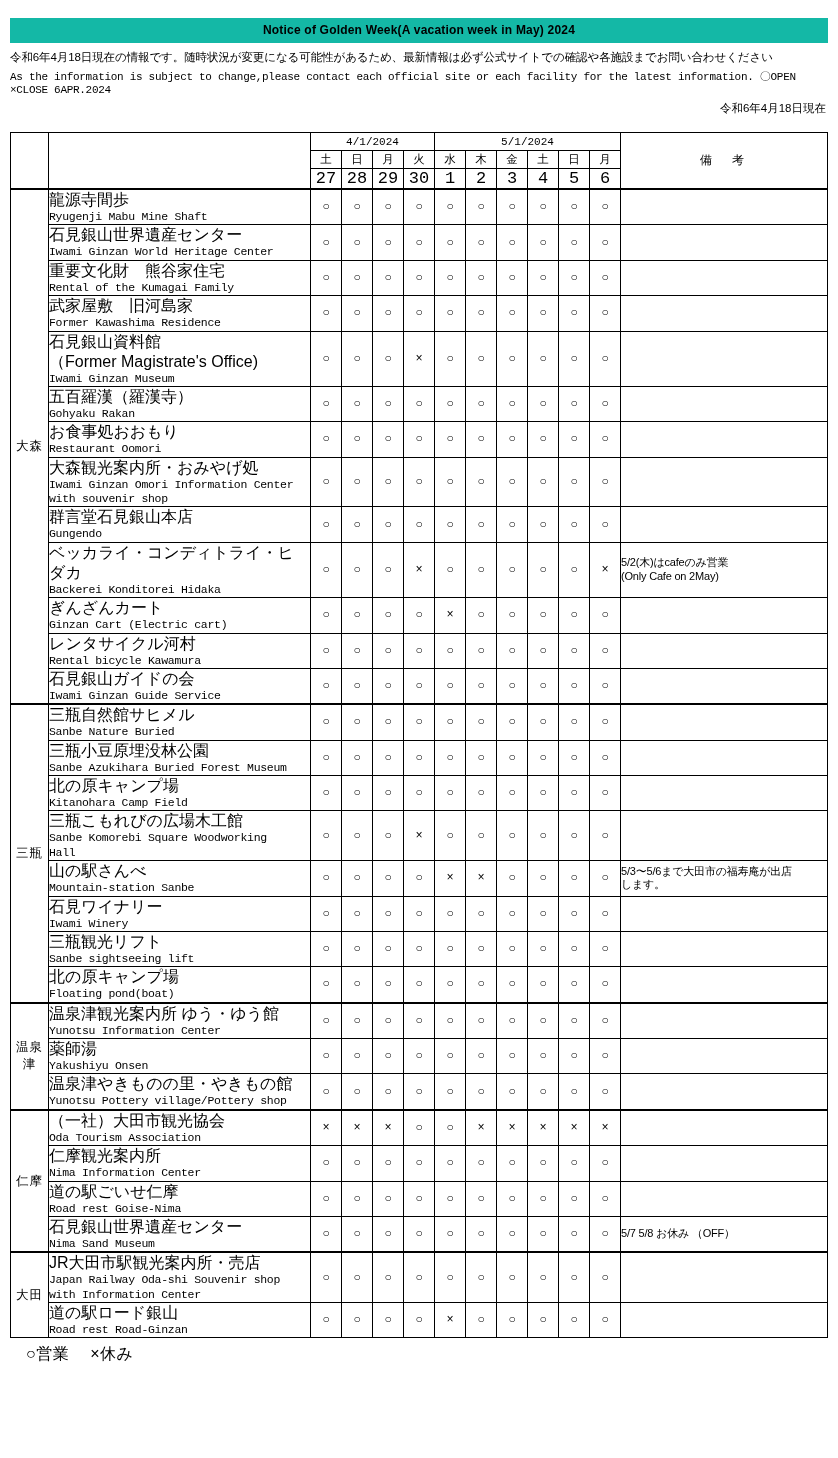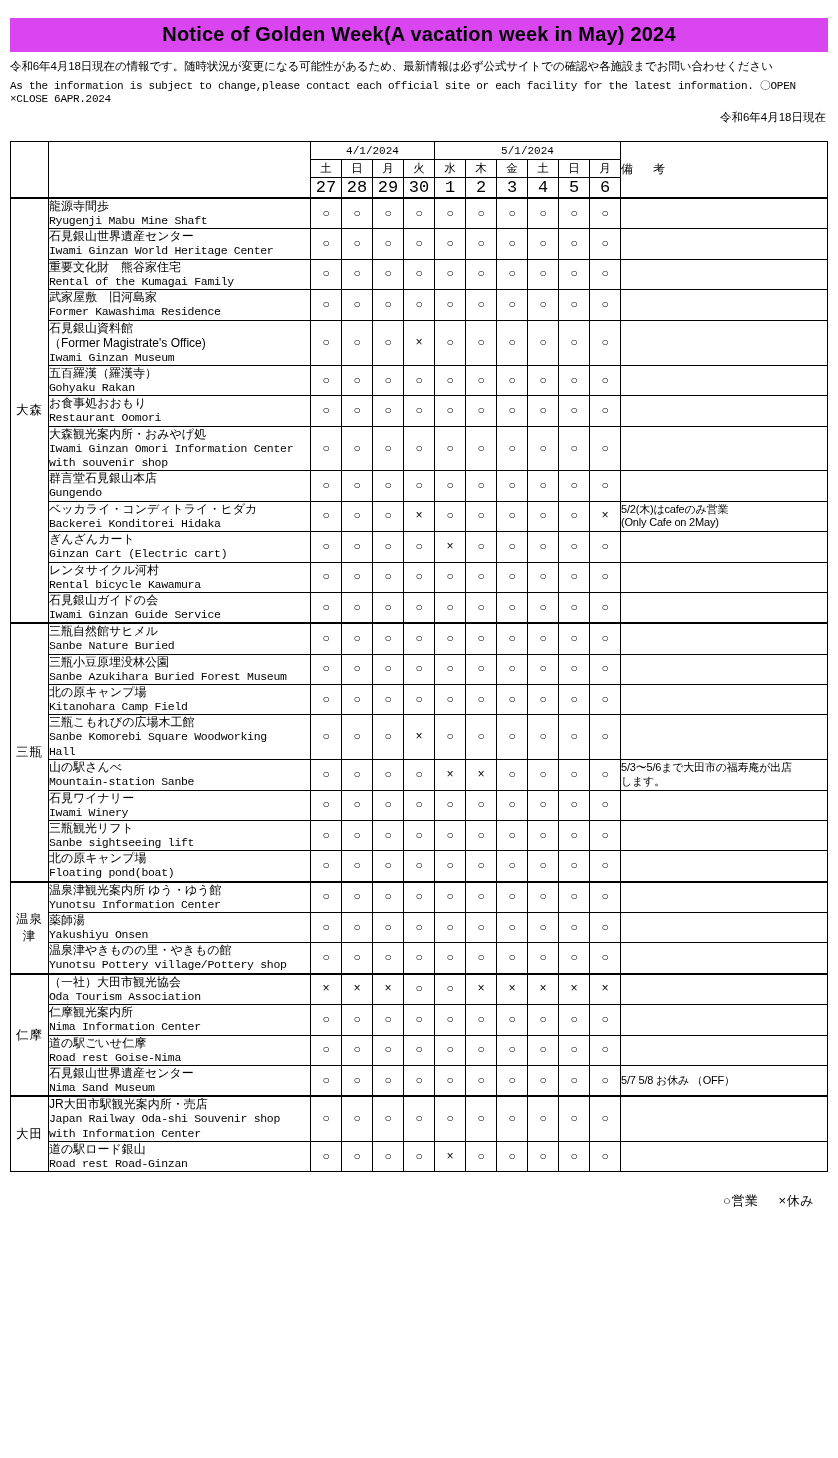--- a/index.html
+++ b/index.html
@@ -19,23 +19,23 @@
     padding: 18px 10px 6px 10px;
   }
   .title-jp {
     text-align: center;
     font-size: 17px;
     font-weight: bold;
     letter-spacing: 0.5px;
     margin-bottom: 10px;
   }
   .title-en-band {
-    background: #d946ef;
+    background: #14b8a6;
     text-align: center;
-    font-size: 20px;
+    font-size: 12px;
     font-weight: bold;
     padding: 5px 0 6px 0;
     letter-spacing: 0.2px;
   }
   .note-line1 {
     font-size: 11.5px;
     margin-top: 7px;
     letter-spacing: -0.1px;
   }
   .note-line2 {
@@ -83,41 +83,42 @@
     font-size: 11.5px;
     height: 17px;
   }
   .daycell {
     text-align: center;
     font-size: 17px;
     font-family: "Liberation Mono", monospace;
     height: 16px;
   }
   .remark-hdr {
+    text-align: center;
     font-size: 12px;
     letter-spacing: 4px;
   }
 
   .area-cell {
     text-align: center;
     font-size: 12.5px;
     letter-spacing: 1px;
     border-top: 2px solid #000;
     border-bottom: 2px solid #000;
   }
   tr.group-start > td {
     border-top: 2px solid #000;
   }
 
   .fac {
     padding: 3px 2px 3px 6px;
     line-height: 1.25;
   }
   .fac .jp {
-    font-size: 12px;
+    font-size: 16px;
     white-space: pre-line;
   }
   .fac .en {
     font-size: 11.5px;
     font-family: "Liberation Mono", monospace;
     letter-spacing: -0.3px;
     white-space: pre-line;
   }
   .mark {
     text-align: center;
@@ -130,23 +131,23 @@
     padding: 2px 2px 2px 4px;
     line-height: 1.25;
     white-space: pre-line;
     letter-spacing: -0.2px;
   }
   .remark.jpsize {
     font-family: "Liberation Sans", sans-serif;
     font-size: 11px;
   }
   .legend {
-    text-align: right;
-    font-size: 13px;
-    margin-top: 20px;
+    text-align: left;
+    font-size: 16px;
+    margin-top: 6px;
     padding-right: 14px;
     letter-spacing: 0.5px;
   }
   .legend span { margin-left: 16px; }
 </style>
 </head>
 <body>
 
 <div class="page">
 

